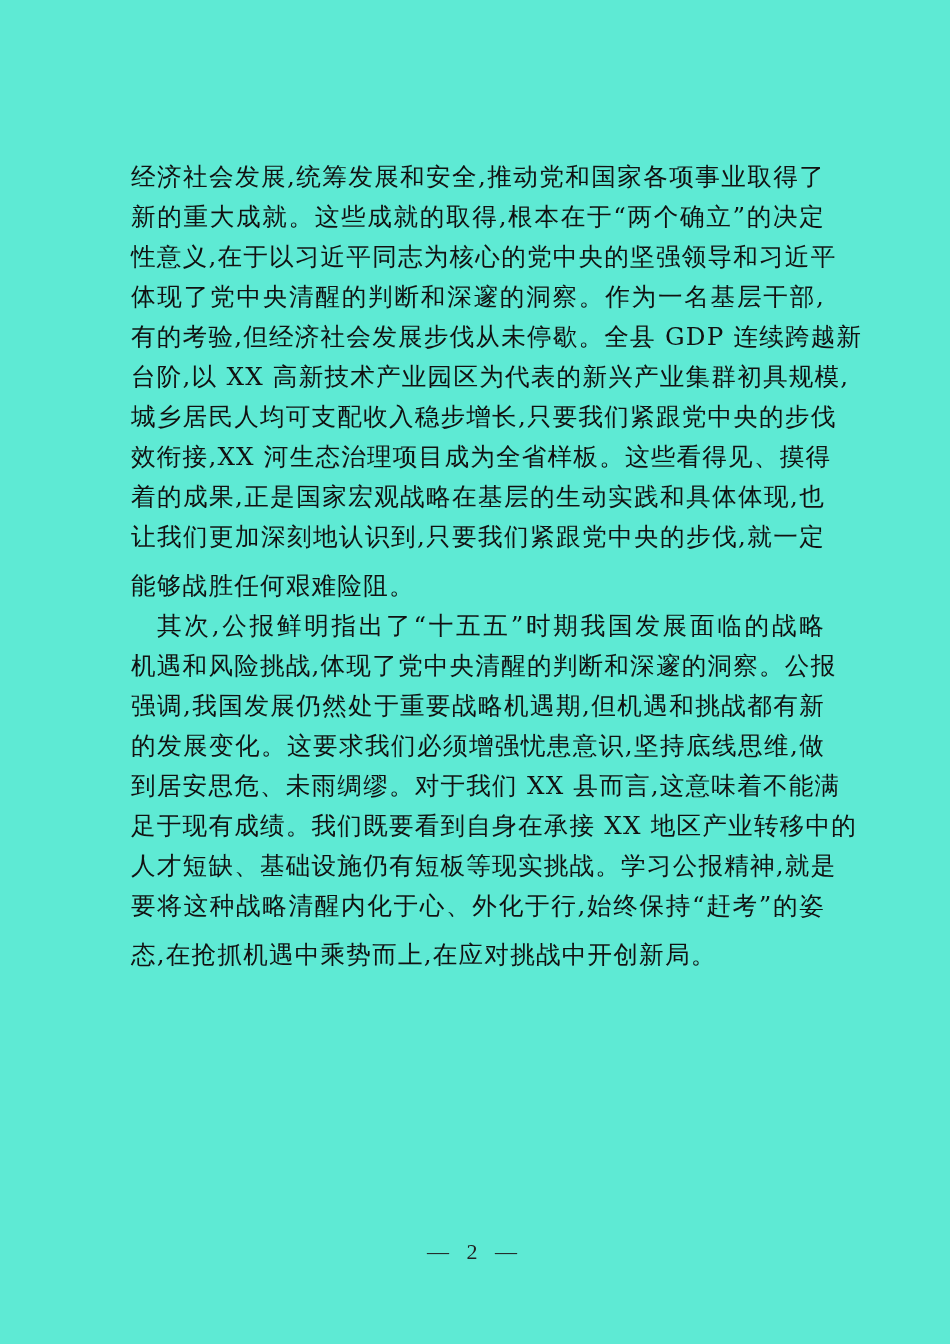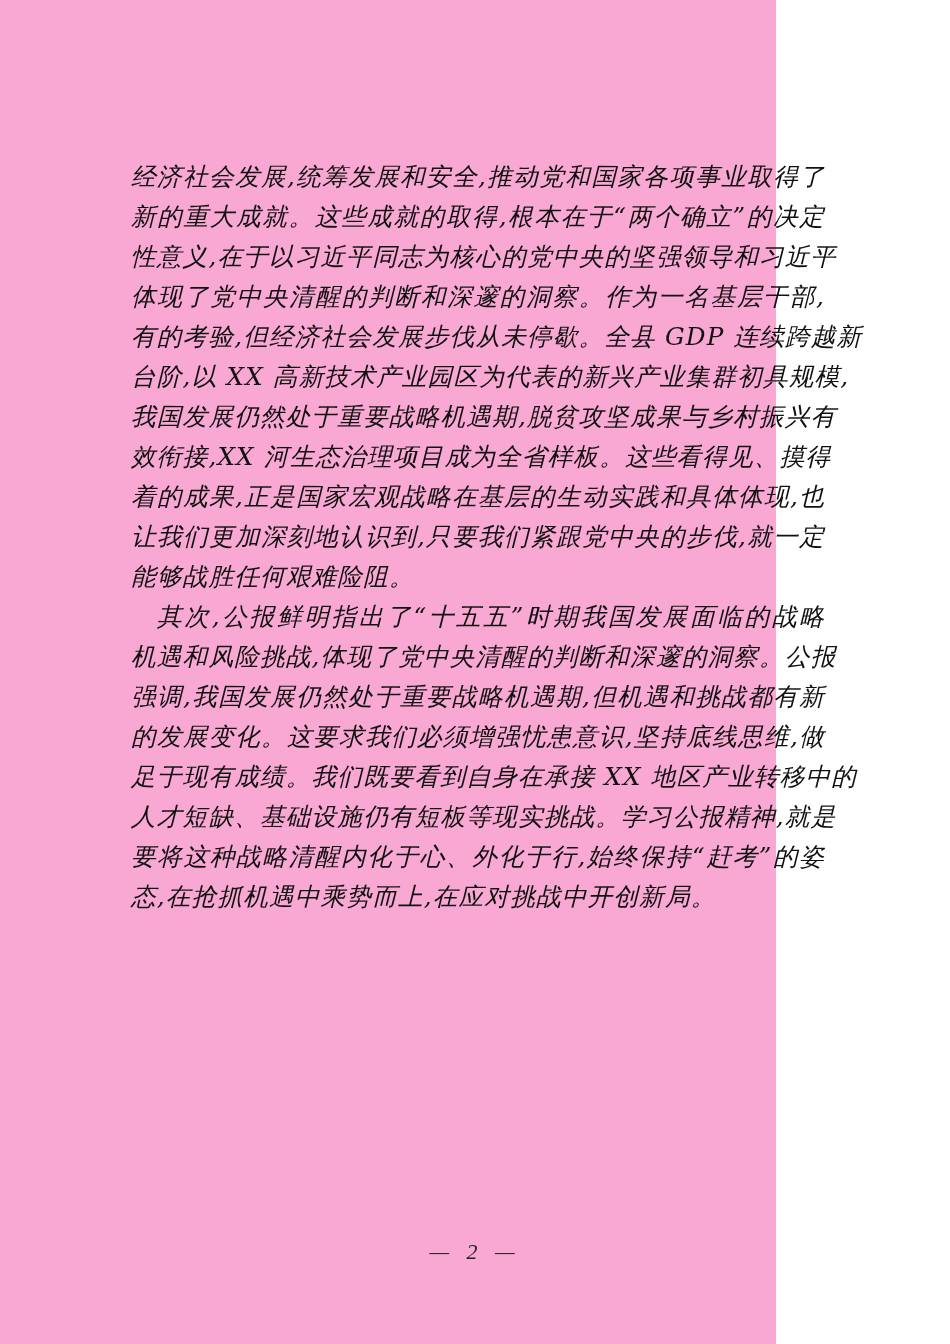--- a/index.html
+++ b/index.html
@@ -1,32 +1,32 @@
 <!DOCTYPE html>
 <html><head>
 <meta charset="utf-8">
 <style>
   html, body { margin: 0; padding: 0; background: #ffffff; }
   body { width: 950px; height: 1344px; position: relative; overflow: hidden; }
   .page {
-    position: absolute; left: 0; top: 0; width: 776px; height: 1344px; background: #f9a8d4; font-style: italic;
+    position: absolute; left: 0; top: 0; width: 950px; height: 1344px; background: #5eead4;
   }
   .body-text {
     position: absolute;
     left: 131px;
     top: 157px;
     width: 694px;
     font-family: "DejaVu Serif", "Liberation Serif", serif;
     font-size: 24.6px;
     line-height: 40px;
     color: #111111;
     letter-spacing: 1.2px;
   }
   .line { display: block; white-space: nowrap; height: 40px; text-align: justify; text-align-last: justify; }
-  .line.last { text-align-last: left; }
+  .line.last { text-align-last: left; margin-top: 9px; }
   .line.indent { padding-left: 26px; }
   .page-number {
     position: absolute;
     left: 0; width: 950px;
     top: 1239px;
     text-align: center;
     font-family: "Liberation Serif", "DejaVu Serif", serif;
     font-size: 22px;
     color: #222222;
     letter-spacing: 6px;
@@ -36,28 +36,29 @@
 <body>
 
 <div class="page">
   <div class="body-text">
     <span class="line">经济社会发展,统筹发展和安全,推动党和国家各项事业取得了</span>
     <span class="line">新的重大成就。这些成就的取得,根本在于“两个确立”的决定</span>
     <span class="line">性意义,在于以习近平同志为核心的党中央的坚强领导和习近平</span>
     <span class="line">体现了党中央清醒的判断和深邃的洞察。作为一名基层干部,</span>
     <span class="line">有的考验,但经济社会发展步伐从未停歇。全县 GDP 连续跨越新</span>
     <span class="line">台阶,以 XX 高新技术产业园区为代表的新兴产业集群初具规模,</span>
-    <span class="line">我国发展仍然处于重要战略机遇期,脱贫攻坚成果与乡村振兴有</span>
+    <span class="line">城乡居民人均可支配收入稳步增长,只要我们紧跟党中央的步伐</span>
     <span class="line">效衔接,XX 河生态治理项目成为全省样板。这些看得见、摸得</span>
     <span class="line">着的成果,正是国家宏观战略在基层的生动实践和具体体现,也</span>
     <span class="line">让我们更加深刻地认识到,只要我们紧跟党中央的步伐,就一定</span>
     <span class="line last">能够战胜任何艰难险阻。</span>
     <span class="line indent">其次,公报鲜明指出了“十五五”时期我国发展面临的战略</span>
     <span class="line">机遇和风险挑战,体现了党中央清醒的判断和深邃的洞察。公报</span>
     <span class="line">强调,我国发展仍然处于重要战略机遇期,但机遇和挑战都有新</span>
     <span class="line">的发展变化。这要求我们必须增强忧患意识,坚持底线思维,做</span>
+    <span class="line">到居安思危、未雨绸缪。对于我们 XX 县而言,这意味着不能满</span>
     <span class="line">足于现有成绩。我们既要看到自身在承接 XX 地区产业转移中的</span>
     <span class="line">人才短缺、基础设施仍有短板等现实挑战。学习公报精神,就是</span>
     <span class="line">要将这种战略清醒内化于心、外化于行,始终保持“赶考”的姿</span>
     <span class="line last">态,在抢抓机遇中乘势而上,在应对挑战中开创新局。</span>
   </div>
   <div class="page-number">— 2 —</div>
 </div>
 
 </body></html>

